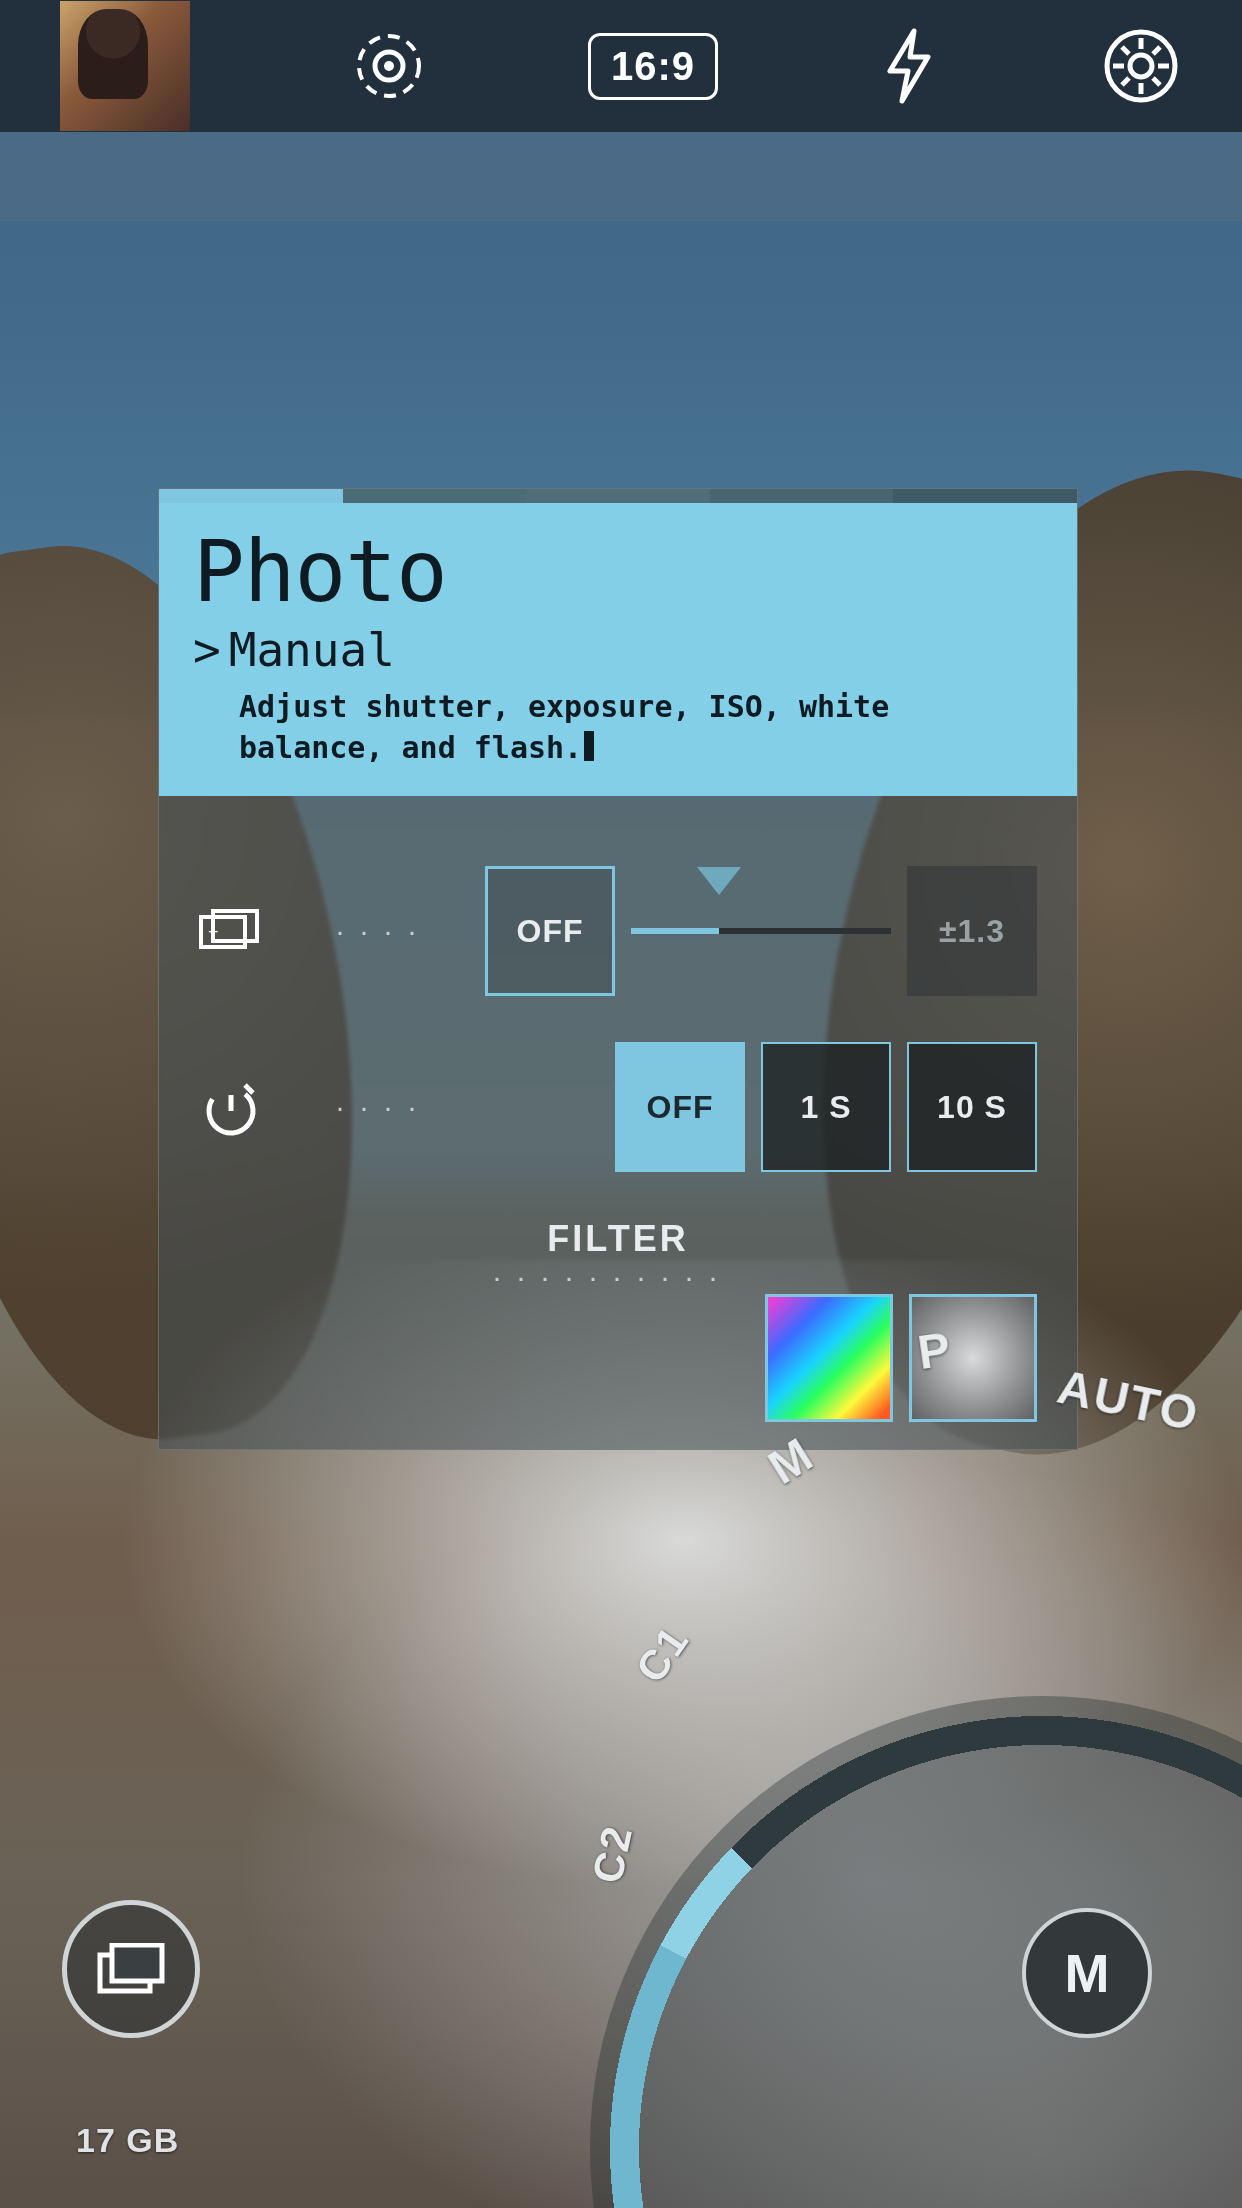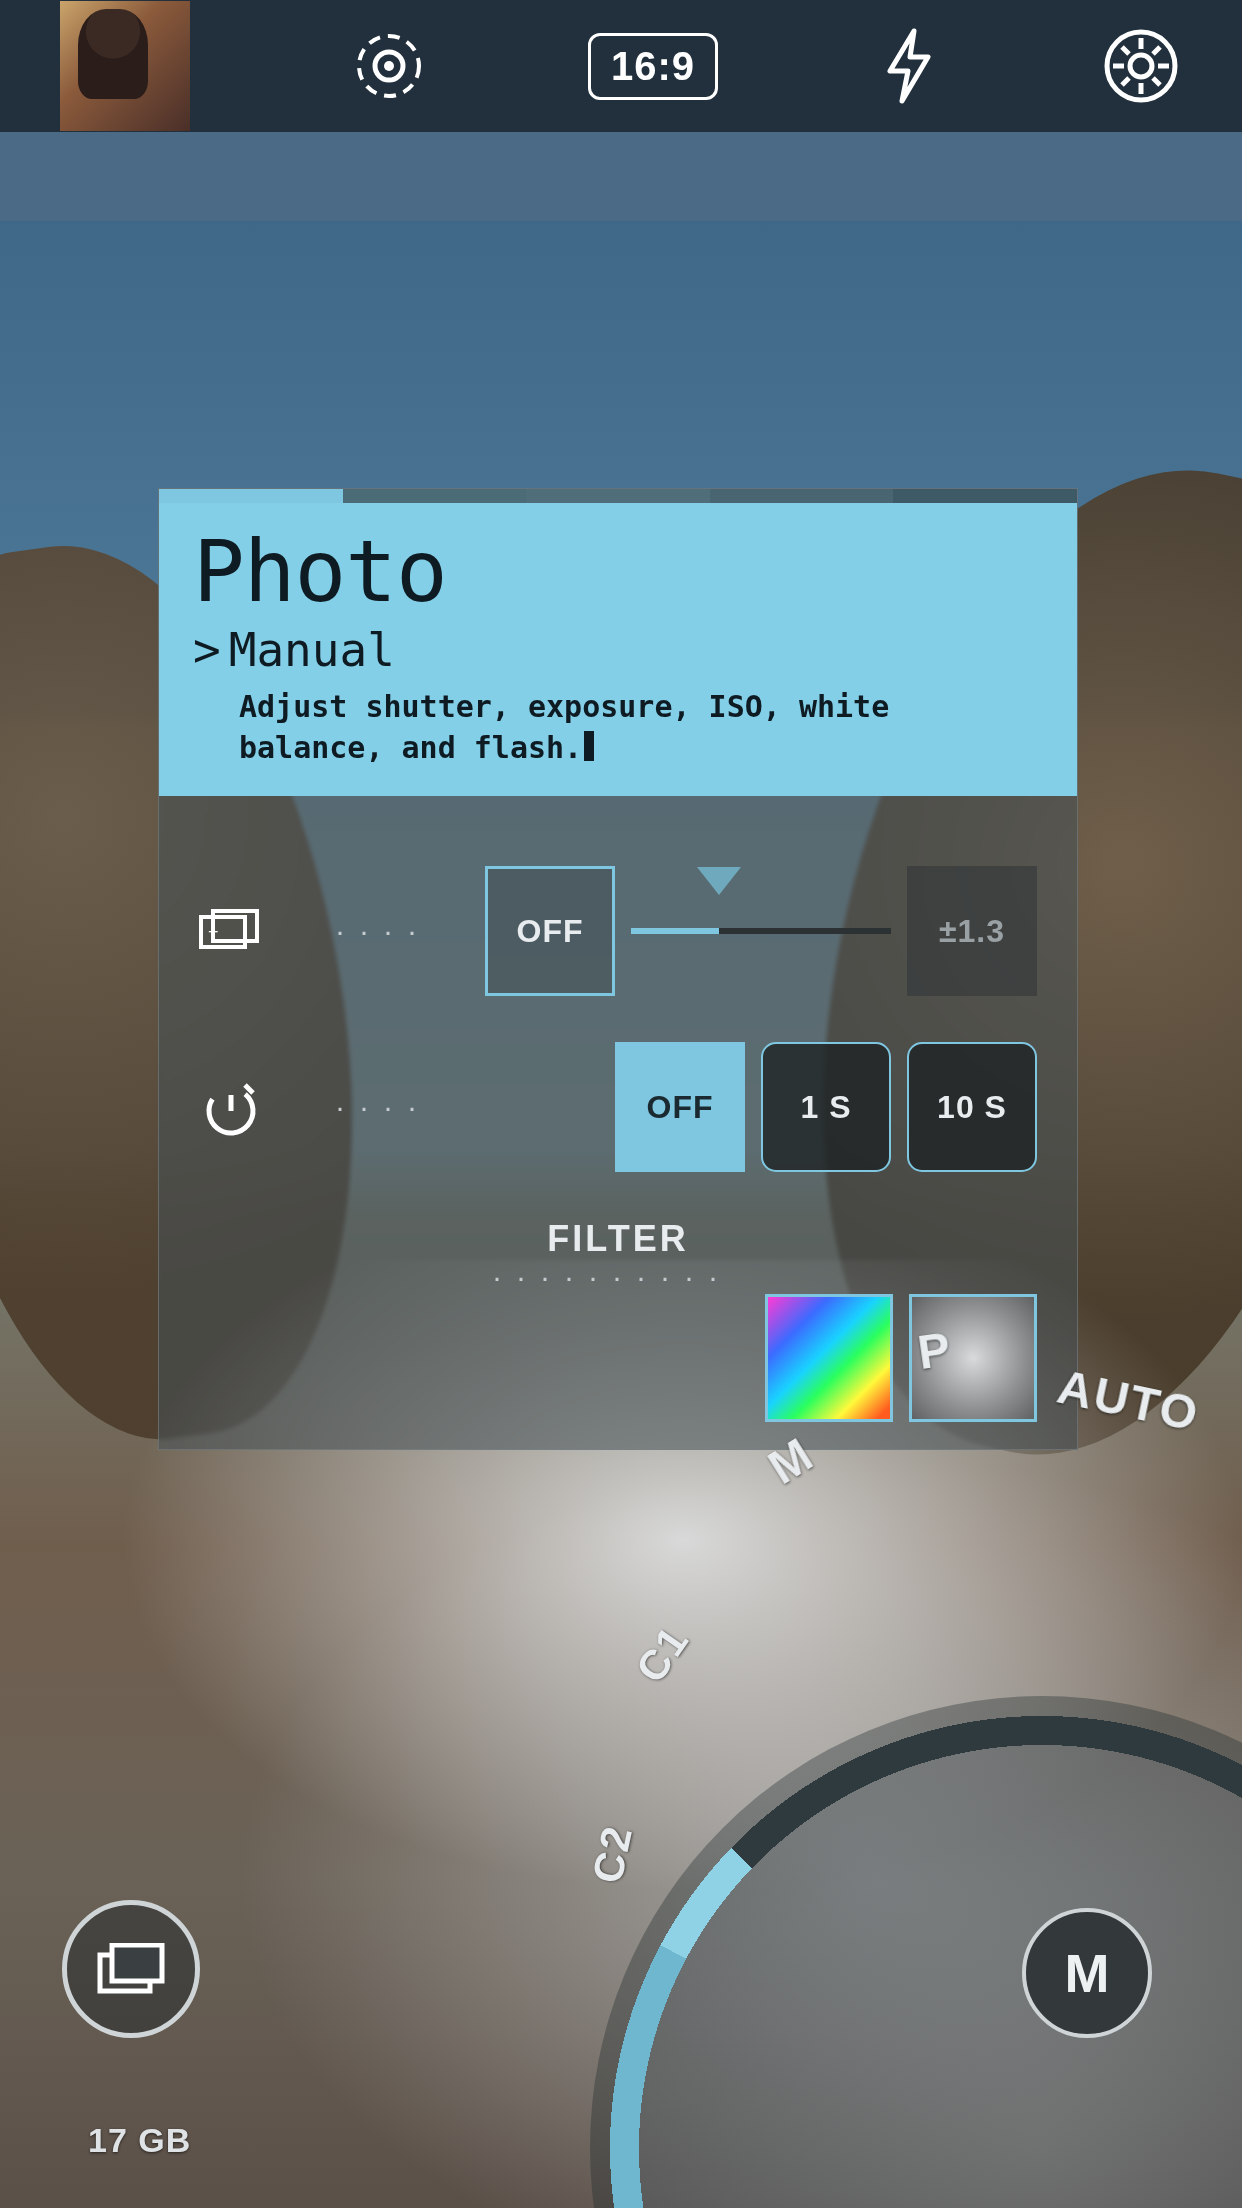--- a/index.html
+++ b/index.html
@@ -94,21 +94,21 @@
   .row-label { width:130px; display:flex; align-items:center; justify-content:flex-start; }
   .dots { flex: 0 0 auto; font-size:30px; letter-spacing:14px; color:#c5cbce; margin: 0 18px 0 6px; white-space:nowrap; overflow:hidden;}
   .opts { margin-left:auto; display:flex; gap:16px; align-items:center; }
 
   .chip {
     width:130px; height:130px; display:flex; align-items:center; justify-content:center;
     background: rgba(30,34,36,0.78);
     color:#e8ecee; font-size:32px; font-weight:700; letter-spacing:1px;
     border: 2px solid transparent;
   }
-  .chip.outlined { border-color:#7fc7e0;border-radius:15px; }
+  .chip.outlined { border-color:#7fc7e0; }
   .chip.dim { color:#9aa1a4; }
   .chip.active { background:#7fc7e0; color:#1a2a30; border-color:#7fc7e0;}
   .chip.noborder { border:none; background: rgba(50,55,58,0.6);}
   .chip.big-outline { background: rgba(30,34,36,0.2); border:3px solid #7fc7e0; }
 
   .slider-wrap { position:relative; width:260px; height:60px; display:flex; align-items:center;}
   .track { height:6px; width:100%; background:#2c3133; position:relative;}
   .track .filled { position:absolute; left:0; top:0; bottom:0; width:34%; background:#7fc7e0;}
   .pointer { position:absolute; top:-34px; left:34%; transform:translateX(-50%);
     width:0;height:0;border-left:22px solid transparent;border-right:22px solid transparent;border-top:28px solid #6fa9bd;}
@@ -163,21 +163,21 @@
 
   .gallery-btn {
     position:absolute; left:62px; bottom:170px;
     width:138px; height:138px; border-radius:50%;
     background: rgba(40,46,48,0.55);
     border: 5px solid #cfd4d6;
     display:flex; align-items:center; justify-content:center;
   }
 
   .storage {
-    position:absolute; left:88px; bottom:48px; color:#dfe3e5; font-size:34px; font-weight:600; letter-spacing:1px;
+    position:absolute; left:76px; bottom:48px; color:#dfe3e5; font-size:34px; font-weight:600; letter-spacing:1px;
     text-shadow:0 1px 3px rgba(0,0,0,0.6);
   }
 </style>
 </head>
 <body>
 
 <div class="viewport">
   <div class="rock-left"></div>
   <div class="rock-right"></div>
   <div class="wash"></div>

